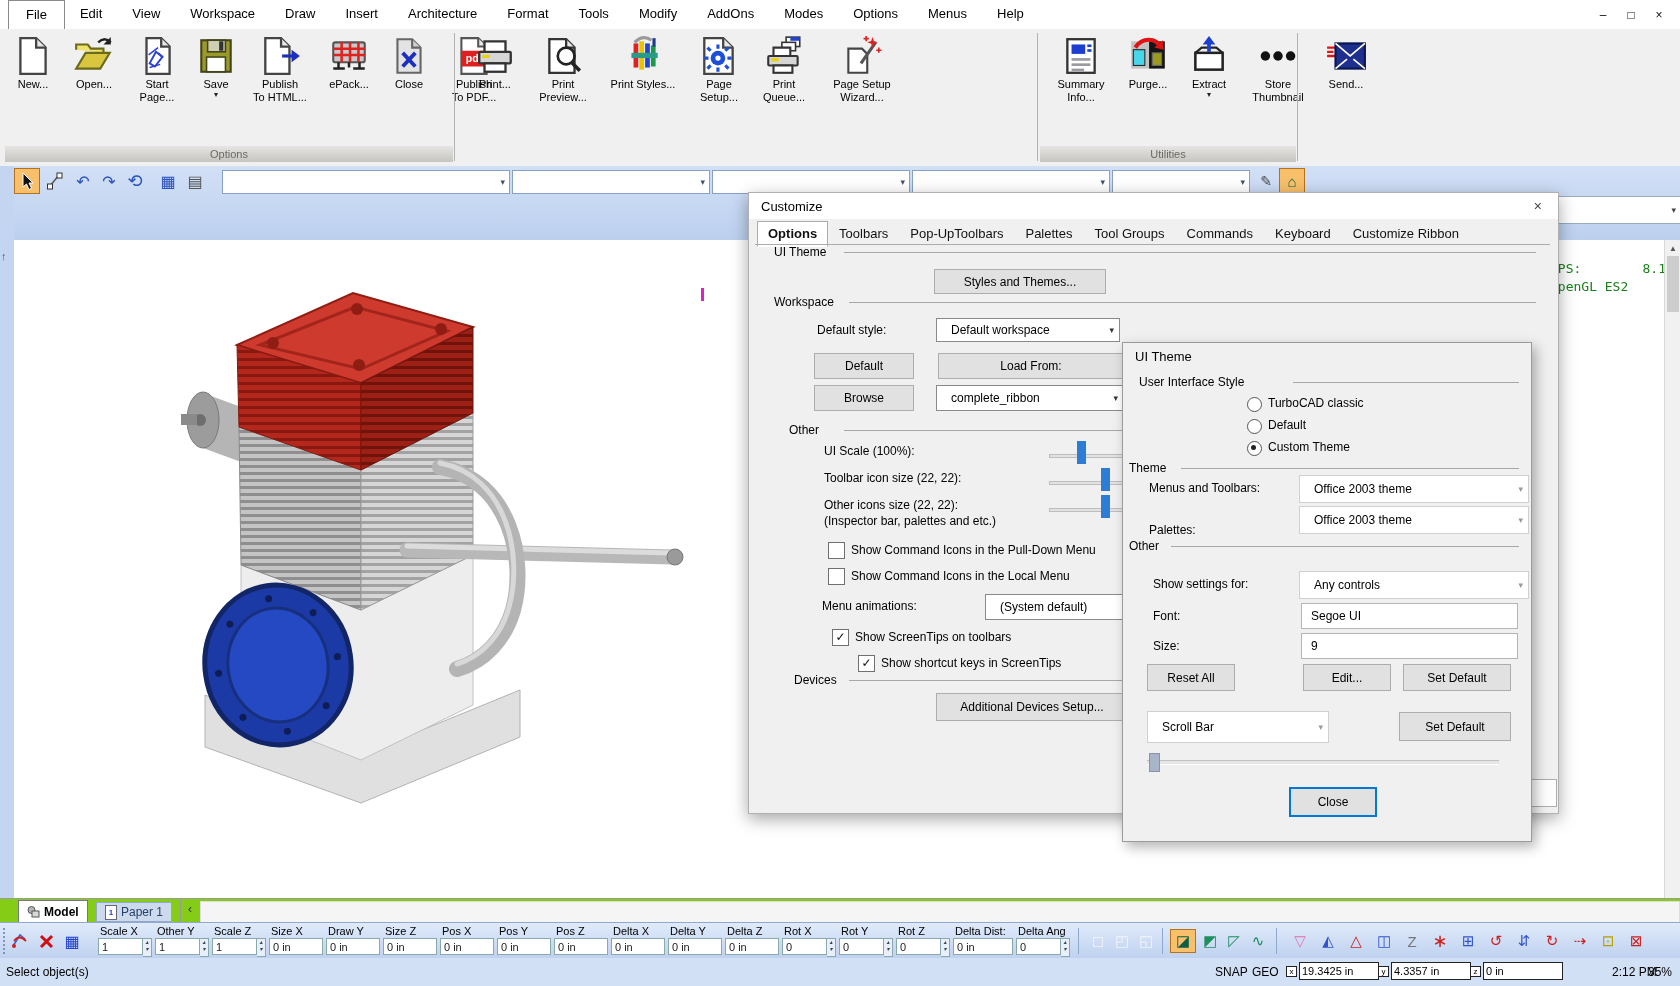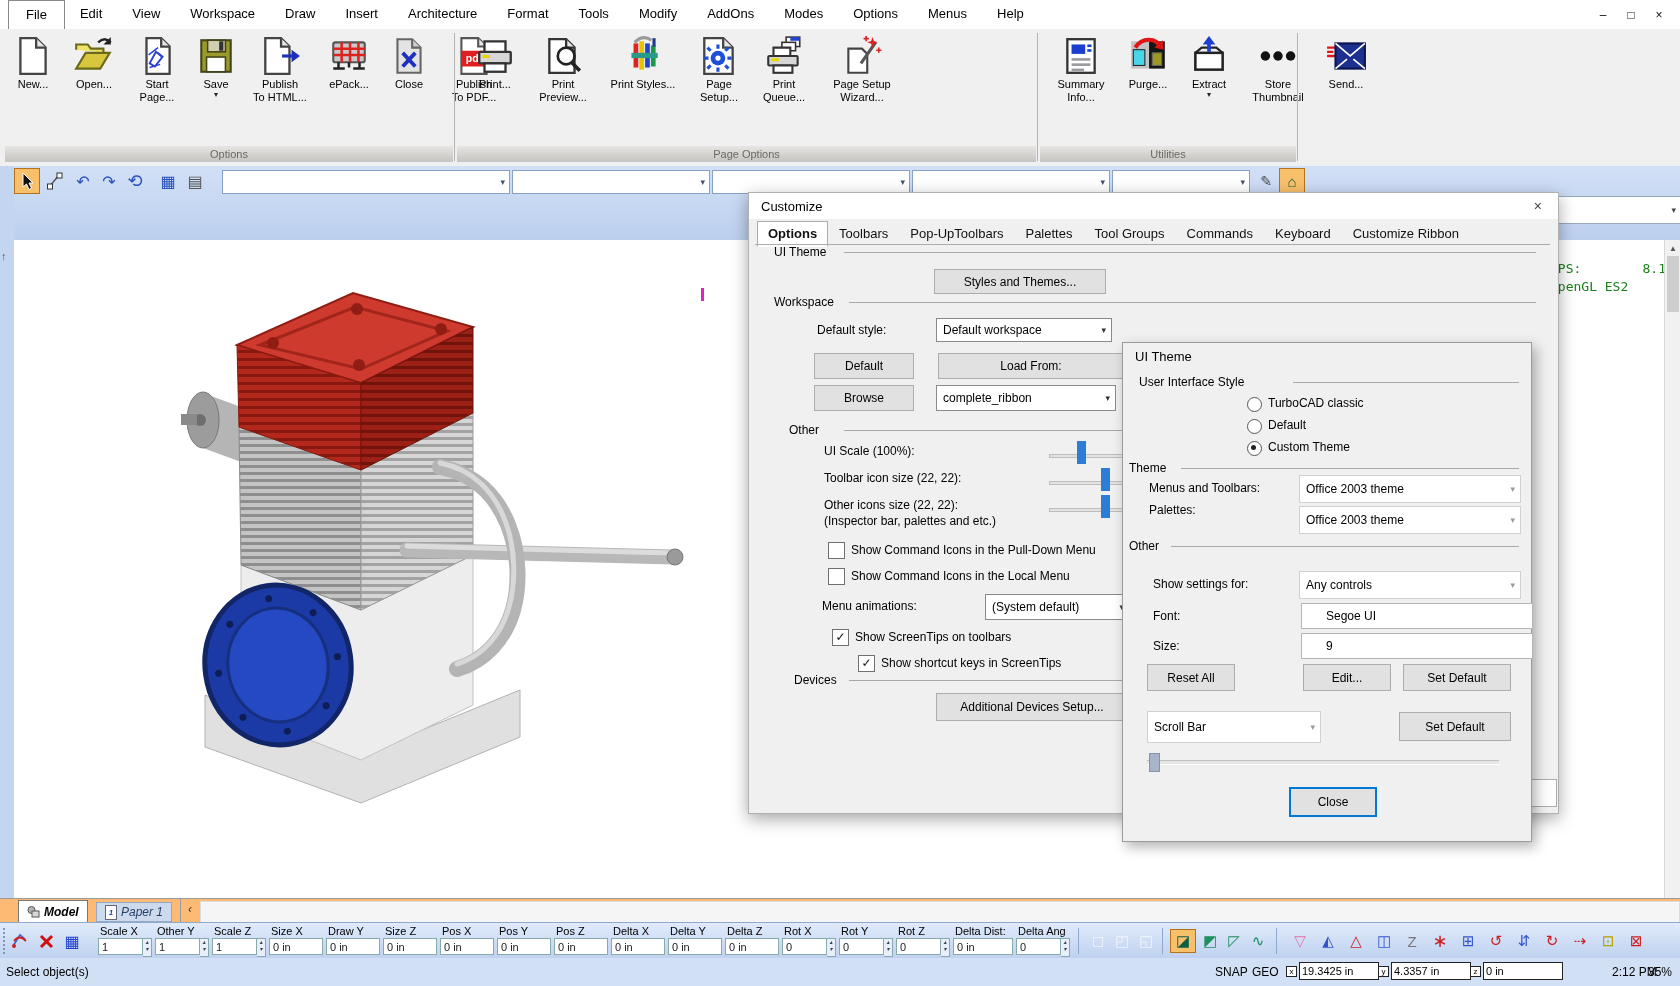--- a/index.html
+++ b/index.html
@@ -33,21 +33,21 @@
   .vscroll{position:absolute;left:1664px;top:240px;width:16px;height:658px;background:#f1f1f1;border-left:1px solid #d9d9d9;z-index:1;}
   .vscroll .sup{display:block;text-align:center;font-size:8px;color:#555;padding-top:4px;}
   .vscroll .thumb{margin:3px 2px;height:56px;background:#cdcdcd;}
   .fps{position:absolute;left:1536px;top:20px;width:116px;color:#1a801a;font-family:"DejaVu Sans Mono",monospace;font-size:13px;line-height:18px;}
   .fps .l1{display:flex;justify-content:space-between;}
   .snapmark{position:absolute;left:687px;top:48px;width:3px;height:13px;background:#e020c0;}
   .combo-remnant{position:absolute;left:1558px;top:196px;width:122px;height:26px;background:#fff;border:1px solid #9ab;display:flex;align-items:center;z-index:2;}
   .combo-remnant .arr{margin-left:auto;padding-right:5px;font-size:9px;color:#444;}
   
   .btn{position:absolute;background:#e1e1e1;border:1px solid #adadad;font-size:12px;display:flex;align-items:center;justify-content:center;cursor:default;}
-  .combo{position:absolute;background:#fff;border:1px solid #8a8a8a;font-size:12px;display:flex;align-items:center;padding-left:6px;}
+  .combo{position:absolute;background:#fff;border:1px solid #8a8a8a;font-size:12px;display:flex;align-items:center;padding-left:14px;}
   .combo .arr{margin-left:auto;padding-right:5px;font-size:9px;color:#333;}
   .combo.flat{border:1px solid #d0d0d0;}
   .combo.flat .arr{color:#9a9a9a;}
   .hline{position:absolute;height:1px;background:#a8a8a8;}
   .glabel{position:absolute;font-size:12px;}
   .cb{position:absolute;width:15px;height:15px;background:#fff;border:1px solid #707070;font-size:12px;line-height:14px;text-align:center;color:#111;}
   .radio{position:absolute;width:13px;height:13px;border:1px solid #555;border-radius:50%;background:#fff;}
   .radio.sel::after{content:"";position:absolute;left:3px;top:3px;width:5px;height:5px;background:#222;border-radius:50%;}
   .slider-track{position:absolute;height:2px;background:#e2e2e2;border:1px solid #bdbdbd;}
   .slider-thumb{position:absolute;width:9px;height:23px;background:#2d7cd6;}
@@ -57,27 +57,27 @@
   .dlg-title span.t{padding-left:12px;}
   .dlg-close{margin-left:auto;padding-right:16px;color:#444;font-size:14px;}
   .dlg-tabs{position:absolute;left:8px;top:28px;display:flex;font-size:13px;}
   .dtab{padding:4px 10px 5px;border:1px solid transparent;color:#111;}
   .dtab.active{background:#fff;border:1px solid #acacac;border-bottom:1px solid #fff;font-weight:bold;}
   .dlg-tabline{position:absolute;left:6px;top:51px;width:795px;height:1px;background:#acacac;}
   
   .panel{position:absolute;left:1122px;top:342px;width:408px;height:498px;background:#f0f0f0;border:1px solid #9b9b9b;box-shadow:4px 5px 12px rgba(0,0,0,.30);z-index:40;}
   .fieldset{position:absolute;border:1px solid #c3c3c3;}
   .fieldset .legend{position:absolute;top:-8px;left:10px;background:#f0f0f0;padding:0 4px;font-size:12px;}
-  .panel .inputbox{position:absolute;background:#fff;border:1px solid #b5b5b5;font-size:12px;display:flex;align-items:center;padding-left:22px;}
+  .panel .inputbox{position:absolute;background:#fff;border:1px solid #b5b5b5;font-size:12px;display:flex;align-items:center;padding-left:7px;}
   .panel input{border:none;outline:none;font-size:12px;font-family:"Liberation Sans",sans-serif;width:100%;background:transparent;}
   .btn.default-focus{border:2px solid #0078d7;}
   .hslider-track{position:absolute;height:3px;background:#e6e6e6;border-top:1px solid #c2c2c2;border-bottom:1px solid #fff;}
   .hslider-thumb{position:absolute;width:9px;height:17px;background:#a8b4c8;border:1px solid #8593ab;}
   
-  .sheetrow{position:absolute;left:0;top:898px;width:1680px;height:24px;background:#fdba74;border-top:1px solid #9a9a9a;z-index:3;font-style:italic;}
+  .sheetrow{position:absolute;left:0;top:898px;width:1680px;height:24px;background:#84cc16;border-top:1px solid #9a9a9a;z-index:3;}
   .sheettab{position:absolute;top:1px;height:21px;display:flex;align-items:center;gap:4px;font-size:12px;padding:0 8px;}
   .sheettab.model{left:18px;background:#fff;border:1px solid #777;border-bottom:none;font-weight:bold;}
   .sheettab.paper{left:96px;background:#cdd9ec;border:1px solid #93a9c8;color:#24426b;top:3px;height:18px;}
   .papericon{width:10px;height:13px;background:#fff;border:1px solid #667;font-size:8px;color:#2244cc;text-align:center;line-height:13px;font-weight:bold;}
   .scroll-left{position:absolute;left:188px;top:3px;font-size:12px;color:#333;}
   .sheetsep{position:absolute;left:180px;top:0;width:1px;height:24px;background:#9a9a9a;}
   .htrack{position:absolute;left:200px;top:2px;width:1478px;height:20px;background:#f5f5f5;border:1px solid #ddd;}
   
   .inspector{position:absolute;left:0;top:922px;width:1680px;height:36px;background:linear-gradient(#e0eafb,#bed1ef);border-top:1px solid #8fa8cf;z-index:4;font-size:11px;}
   .igrip{position:absolute;left:3px;top:5px;height:26px;border-left:2px dotted #7d96bd;}
@@ -273,21 +273,20 @@
             <path d="M7 13h13l5 5v18H7z" fill="#fff" stroke="#444" stroke-width="2"></path>
             <line x1="19" y1="27" x2="33" y2="7" stroke="#555" stroke-width="3"></line>
             <path d="M30 2l1.3 3.7L35 7l-3.7 1.3L30 12l-1.3-3.7L25 7l3.7-1.3z" fill="#d22"></path>
             <path d="M24 1v5M21.5 3.5h5" stroke="#d22" stroke-width="1.6"></path>
             <path d="M36 12v5M33.5 14.5h5" stroke="#d22" stroke-width="1.6"></path>
           </svg>
         <span>Page Setup
 Wizard...</span>
       </div>
     </div>
-    <div class="rgroup-label" style="left:457px;width:579px;">Page Options</div>
     <div class="rsep" style="left:1037px"></div>
 
     <div class="rgroup" style="left:1048px;">
       <div class="rbtn" style="width:64px">
         <svg viewBox="0 0 40 40">
             <rect x="7" y="4" width="26" height="32" fill="#fff" stroke="#333" stroke-width="2.2"></rect>
             <rect x="11" y="9" width="13" height="9" fill="#1d3fd0"></rect>
             <rect x="26" y="9" width="4" height="2.5" fill="#1d3fd0"></rect>
             <rect x="26" y="13.5" width="4" height="2.5" fill="#1d3fd0"></rect>
             <g fill="#9a9aa0">
@@ -557,21 +556,21 @@
     <div class="radio sel" style="left:124px;top:98px"></div>
     <div class="glabel" style="left:145px;top:97px">Custom Theme</div>
 
     <div class="glabel" style="left:6px;top:118px">Theme</div>
     <div class="hline" style="left:58px;top:125px;width:338px"></div>
     <div class="glabel" style="left:26px;top:138px">Menus and Toolbars:</div>
     <div class="combo flat" style="left:176px;top:132px;width:214px;height:26px">
       <span>Office 2003 theme</span>
         <span class="arr">▾</span>
     </div>
-    <div class="glabel" style="left:26px;top:160px">Palettes:</div>
+    <div class="glabel" style="left:26px;top:180px">Palettes:</div>
     <div class="combo flat" style="left:176px;top:163px;width:214px;height:26px">
       <span>Office 2003 theme</span>
         <span class="arr">▾</span>
     </div>
 
     <div class="glabel" style="left:6px;top:196px">Other</div>
     <div class="hline" style="left:48px;top:203px;width:348px"></div>
 
     <div class="glabel" style="left:30px;top:234px">Show settings for:</div>
     <div class="combo flat" style="left:176px;top:228px;width:214px;height:26px">

